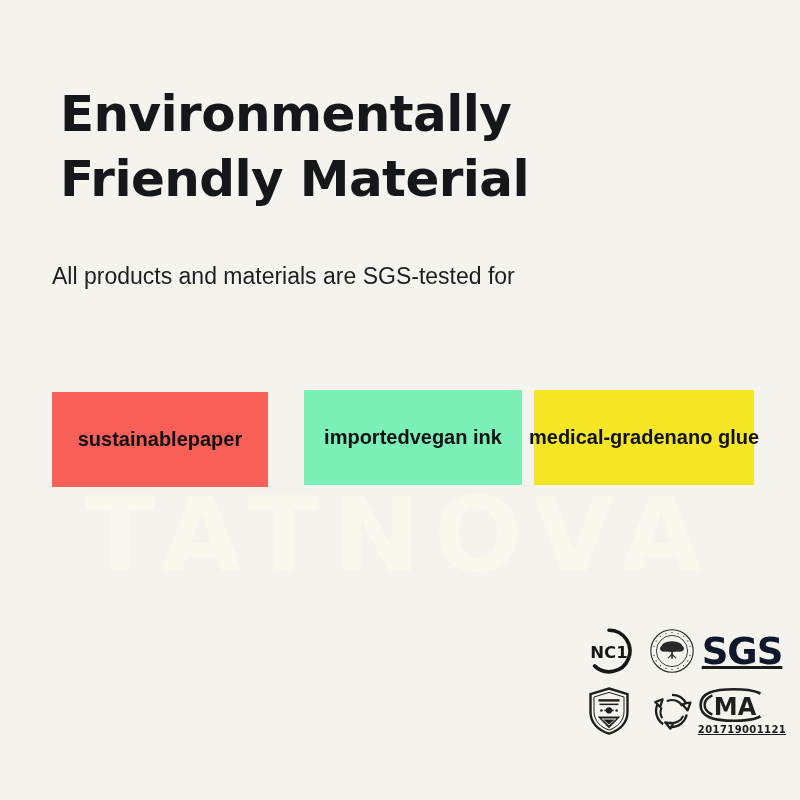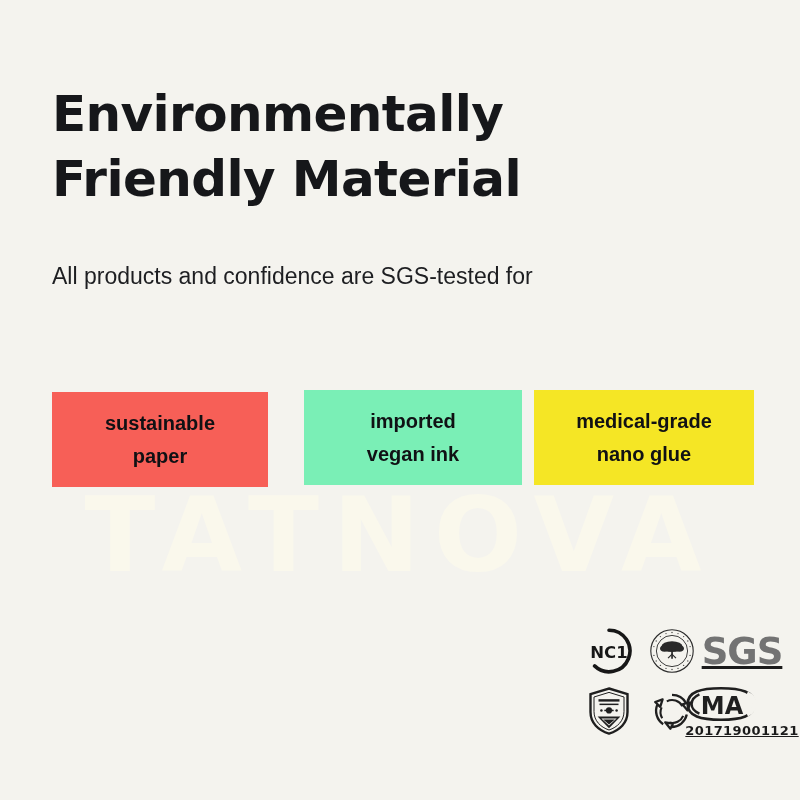--- a/index.html
+++ b/index.html
@@ -48,21 +48,21 @@
     top: 48px;
     width: 700px;
     font-family: "DejaVu Sans", sans-serif;
     font-weight: 700;
     font-size: 50px;
     line-height: 1.30;
     letter-spacing: -0.6px;
     color: #16171a;
     z-index: 2;
   }
-  .headline .ln { display: block; }
+  .headline .ln { display: block; margin-left: 8px; }
 
   
   .subtitle {
     position: absolute;
     left: 52px;
     top: 234px;
     width: 640px;
     font-family: "Liberation Sans", sans-serif;
     font-weight: 400;
     font-size: 23px;
@@ -78,21 +78,21 @@
     left: 52px;
     top: 390px;
     width: 704px;
     display: flex;
     align-items: flex-start;
     z-index: 2;
   }
   .badge {
     box-sizing: border-box;
     display: flex;
-    flex-direction: column;
+    flex-direction: row;
     align-items: center;
     justify-content: center;
     font-family: "Liberation Sans", sans-serif;
     font-weight: 700;
     font-size: 20px;
     line-height: 1.62;
     color: #101114;
     text-align: center;
     padding: 10px 6px;
   }
@@ -137,53 +137,53 @@
     color: #1b1b1b;
     text-decoration: underline;
   }
   .cert svg { display: block; }
 
   .sgs-text {
     font-family: "DejaVu Sans", sans-serif;
     font-weight: 700;
     font-size: 37px;
     letter-spacing: -1px;
-    color: #737373;
+    color: #0f172a;
     line-height: 1;
   }
   .cma-wrap {
     display: flex;
     flex-direction: column;
     align-items: flex-start;
     justify-content: center;
   }
   .cma-code {
     font-family: "DejaVu Sans", sans-serif;
     font-weight: 700;
-    font-size: 13px;
+    font-size: 10px;
     letter-spacing: 0.4px;
     color: #1b1b1b;
     margin-top: 2px;
     line-height: 1;
   }
 </style>
 </head>
 <body>
 
 <div id="page">
 
   <div class="watermark">TATNOVA</div>
 
   <h1 class="headline">
     <span class="ln">Environmentally</span>
     <span class="ln">Friendly Material</span>
   </h1>
 
   <p class="subtitle">
-    <span class="ln">All products and confidence are SGS-tested for</span>
+    <span class="ln">All products and materials are SGS-tested for</span>
   </p>
 
   <div class="badge-row">
 
     <div class="badge badge-sustainable">
       <span class="ln">sustainable</span>
       <span class="ln">paper</span>
     </div>
 
     <div class="badge badge-vegan">

